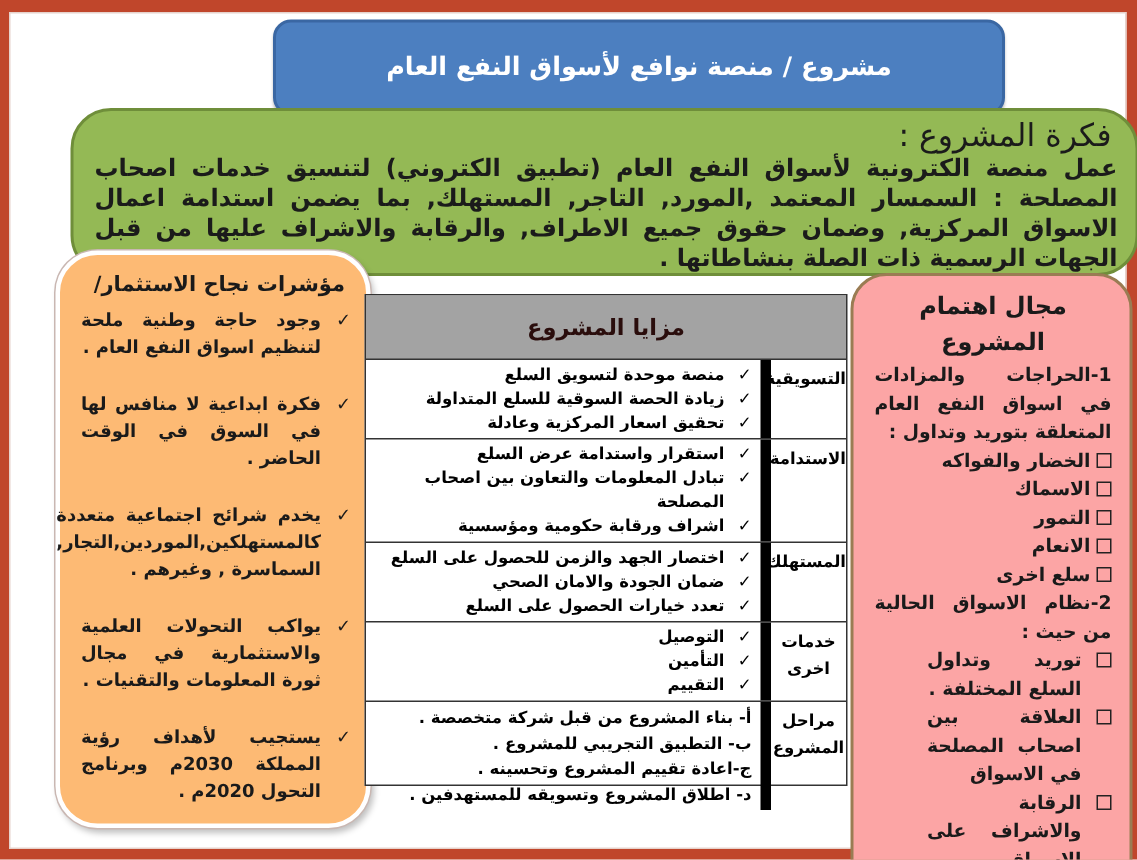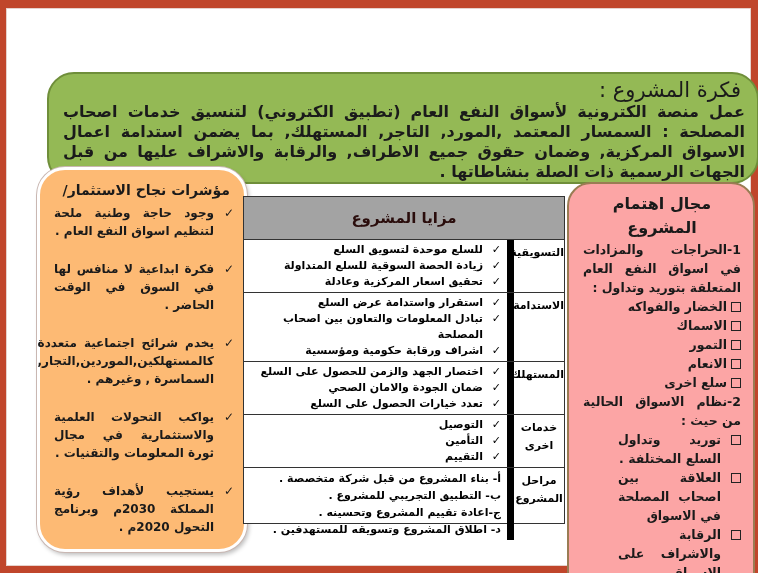--- a/index.html
+++ b/index.html
@@ -114,20 +114,23 @@
     display: flex; gap: 8px; font-size: 11px; font-weight: bold; line-height: 16px;
   }
   .titem .chk { width: 10px; flex: 0 0 10px; font-weight: normal; }
   .tstage { font-size: 11px; font-weight: bold; line-height: 17px; }
 </style>
 </head>
 <body>
 
 <div class="slide">
 
+  <div class="title-box">
+    <span>مشروع /  منصة  نوافع لأسواق النفع العام</span>
+  </div>
 
   <div class="idea-box">
     <div class="idea-title">فكرة المشروع :</div>
     <div class="idea-text">عمل منصة الكترونية لأسواق النفع العام (تطبيق الكتروني) لتنسيق خدمات اصحاب المصلحة : السمسار المعتمد ,المورد, التاجر, المستهلك, بما يضمن استدامة اعمال الاسواق المركزية, وضمان  حقوق جميع الاطراف, والرقابة والاشراف عليها من قبل الجهات الرسمية ذات الصلة بنشاطاتها .</div>
   </div>
 
   <div class="pink left-box">
     <div class="left-title">مؤشرات نجاح الاستثمار/</div>
     <div class="left-item">
       <span class="chk">✓</span>
@@ -152,21 +155,21 @@
   </div>
 
   <div class="table-wrap">
     <div class="table-head">مزايا المشروع</div>
 
     <div class="trow">
       <div class="tcat">التسويقية</div>
       <div class="tcontent">
         <div class="titem">
             <span class="chk">✓</span>
-            <span>للسلع موحدة لتسويق السلع</span>
+            <span>منصة موحدة لتسويق السلع</span>
           </div>
         <div class="titem">
             <span class="chk">✓</span>
             <span>زيادة الحصة السوقية للسلع المتداولة</span>
           </div>
         <div class="titem">
             <span class="chk">✓</span>
             <span>تحقيق اسعار المركزية وعادلة</span>
           </div>
       </div>

